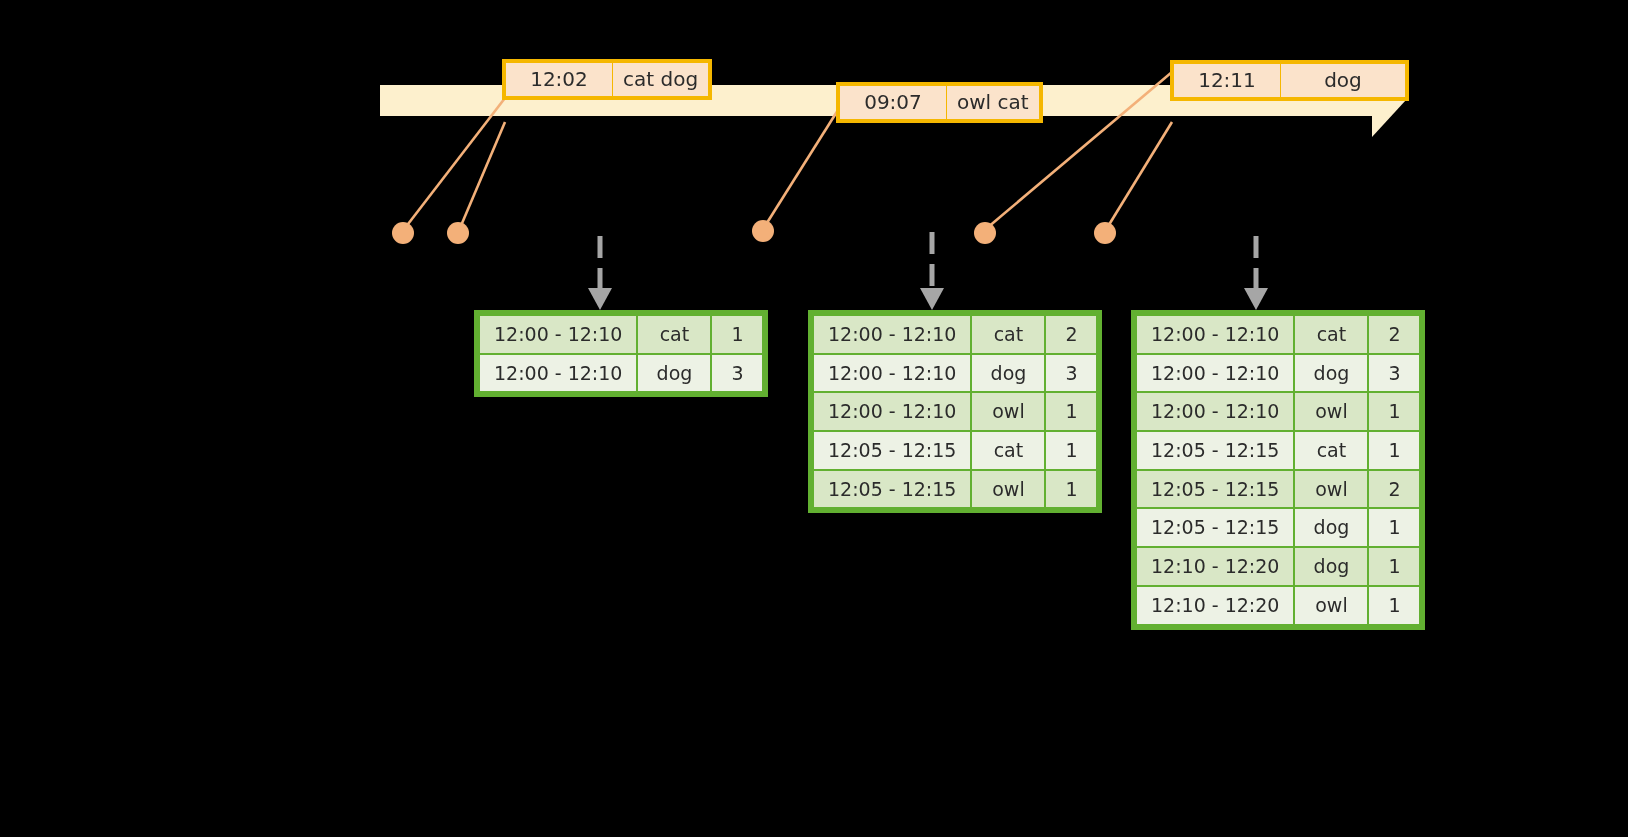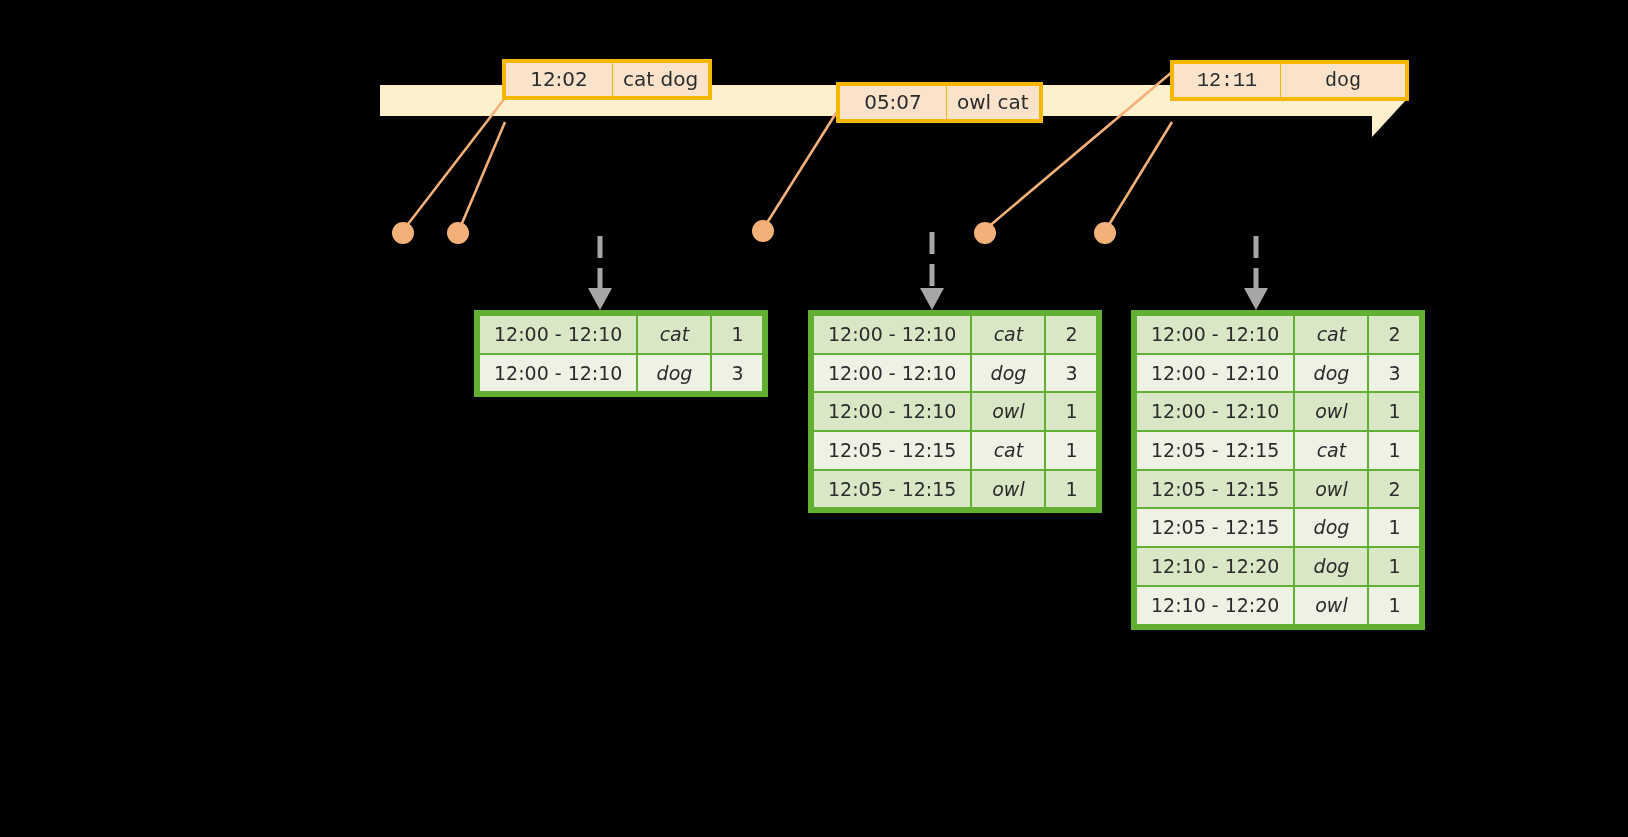--- a/index.html
+++ b/index.html
@@ -76,21 +76,21 @@
     font-size: 19px;
     color: #2b2b2b;
     text-align: center;
     padding: 6px 8px;
     white-space: nowrap;
     line-height: 1.3;
   }
   .res-table tr.shade td { background: #d9e7c6; }
   .res-table tr.light td { background: #edf2e5; }
   .res-table td.c-window { text-align: center; padding-left: 14px; padding-right: 14px; }
-  .res-table td.c-word   { width: 56px; font-style: italic; }
+  .res-table td.c-word   { width: 56px; }
   .res-table td.c-count  { width: 34px; }
 
   
   .dot {
     position: absolute;
     width: 22px; height: 22px;
     border-radius: 50%;
     background: #f3b079;
   }
 </style>
@@ -132,28 +132,28 @@
         <td class="c-words">cat dog</td>
       </tr>
     </tbody>
       </table>
   </div>
 
   <div class="evt-table" style="left:836px; top:82px;">
     <table>
       <tbody>
           <tr>
-        <td class="c-time">05:07</td>
+        <td class="c-time">09:07</td>
         <td class="c-words">owl cat</td>
       </tr>
     </tbody>
       </table>
   </div>
 
-  <div class="evt-table" style="left:1170px; top:60px;font-family:Liberation Mono, monospace;">
+  <div class="evt-table" style="left:1170px; top:60px;">
     <table>
       <tbody>
           <tr>
         <td class="c-time">12:11</td>
         <td class="c-words" style="width:104px;">dog</td>
       </tr>
     </tbody>
       </table>
   </div>
 

